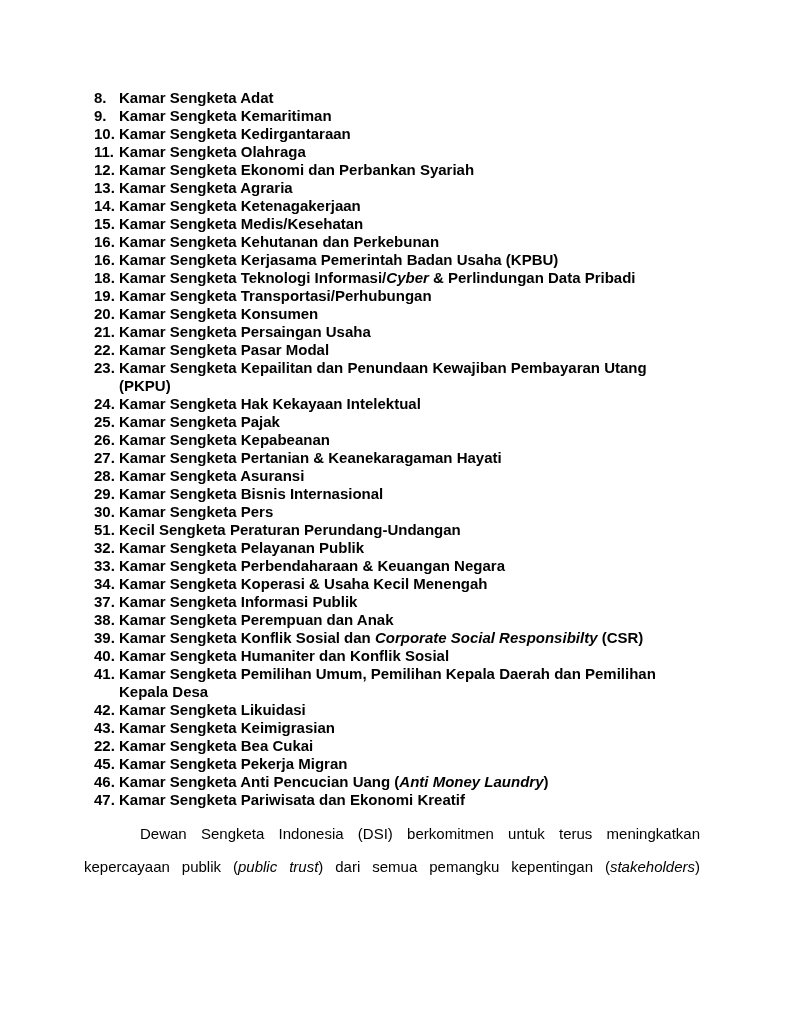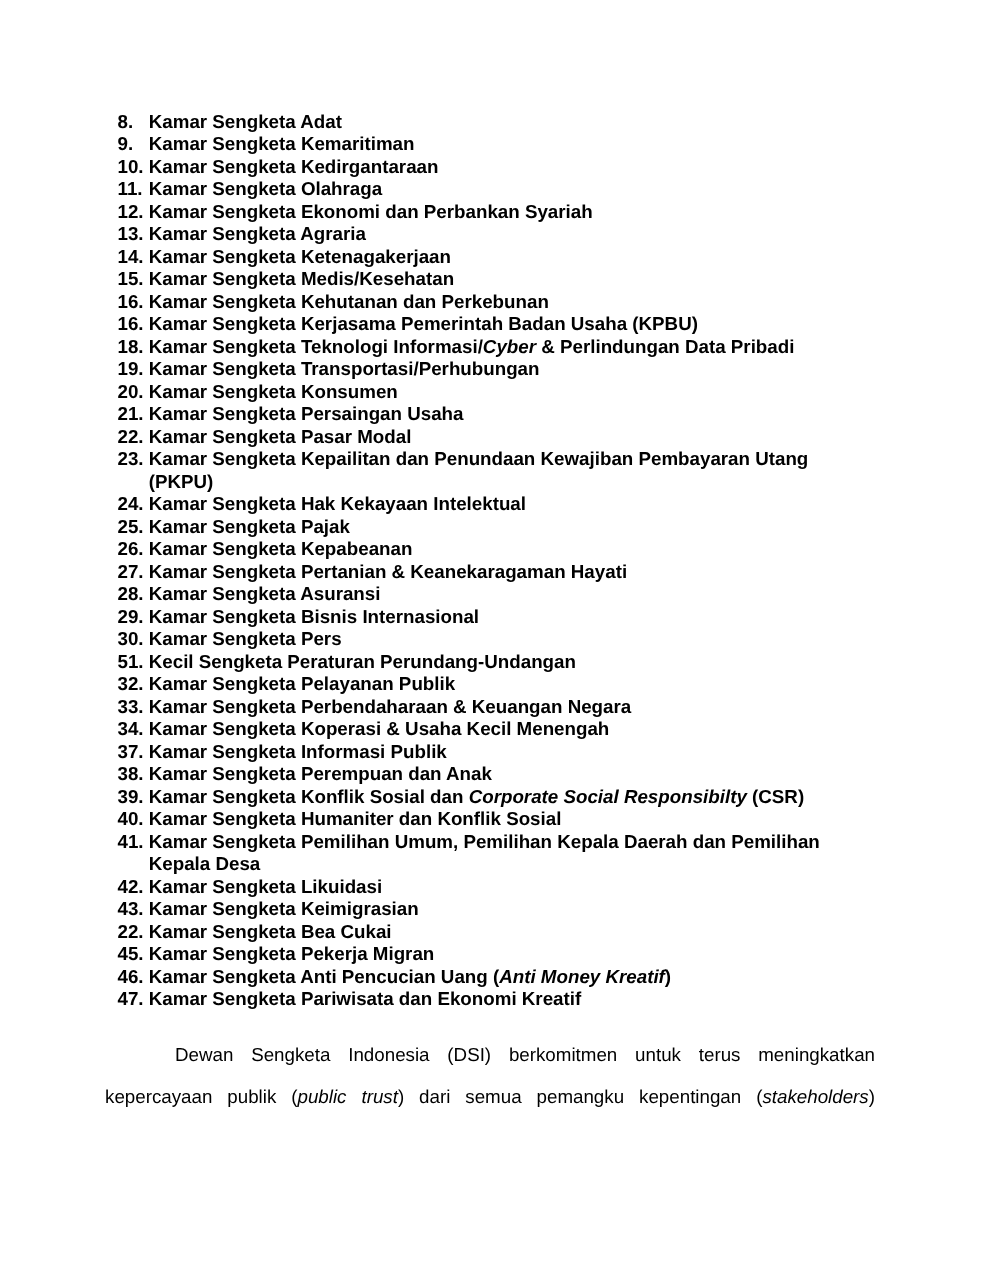--- a/index.html
+++ b/index.html
@@ -31,21 +31,21 @@
   }
   .num {
     flex: 0 0 25px;
     white-space: nowrap;
   }
   .txt {
     flex: 1 1 auto;
     min-width: 0;
   }
   .closing {
-    margin-top: 19px;
+    margin-top: 8px;
     font-size: 15px;
     font-weight: 400;
     line-height: 33px;
   }
   .para-line {
     text-align: justify;
     text-align-last: justify;
     -moz-text-align-last: justify;
   }
   .para-line.first {
@@ -199,21 +199,21 @@
       <div class="list-item">
         <span class="num">22.</span>
         <span class="txt"><span class="seg">Kamar Sengketa Bea Cukai</span></span>
       </div>
       <div class="list-item">
         <span class="num">45.</span>
         <span class="txt"><span class="seg">Kamar Sengketa Pekerja Migran</span></span>
       </div>
       <div class="list-item">
         <span class="num">46.</span>
-        <span class="txt"><span class="seg">Kamar Sengketa Anti Pencucian Uang (</span><span class="seg it">Anti Money Kreatif</span><span class="seg">)</span></span>
+        <span class="txt"><span class="seg">Kamar Sengketa Anti Pencucian Uang (</span><span class="seg it">Anti Money Laundry</span><span class="seg">)</span></span>
       </div>
       <div class="list-item">
         <span class="num">47.</span>
         <span class="txt"><span class="seg">Kamar Sengketa Pariwisata dan Ekonomi Kreatif</span></span>
       </div>
     </div>
   <div class="closing" id="closing-paragraph">
       <div class="para-line first"><span class="seg">Dewan Sengketa Indonesia (DSI) berkomitmen untuk terus meningkatkan</span></div>
       <div class="para-line"><span class="seg">kepercayaan publik (</span><span class="seg it">public trust</span><span class="seg">) dari semua pemangku kepentingan (</span><span class="seg it">stakeholders</span><span class="seg">)</span></div>
     </div>

